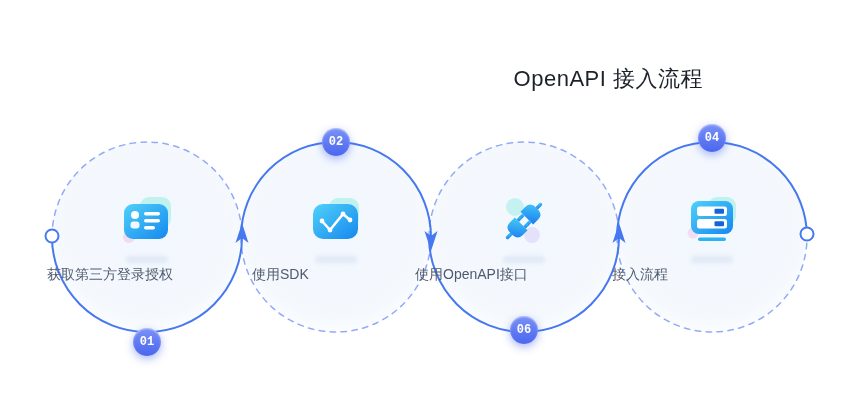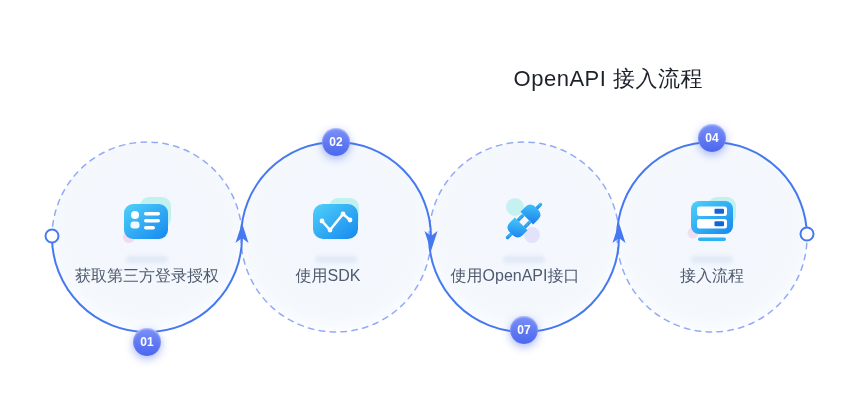--- a/index.html
+++ b/index.html
@@ -13,33 +13,33 @@
     position:absolute;left:0;top:48px;width:703px;text-align:right;
     font-size:22px;font-weight:500;color:#1d2129;letter-spacing:.5px;margin-top:16px;
   }
   .flow-svg{position:absolute;left:0;top:0;}
   .step-icon{position:absolute;width:52px;height:52px;top:195px;}
   .icon-shadow{
     position:absolute;top:256px;width:42px;height:7px;border-radius:4px;
     background:#dde6f5;filter:blur(2px);opacity:.85;
   }
   .step-label{
-    position:absolute;top:266px;width:200px;text-align:center;
-    font-size:16px;color:#4e5a6e;
+    position:absolute;top:266px;width:200px;text-align:left;
+    font-size:14px;color:#4e5a6e;
   }
   .step-badge{
     position:absolute;width:28px;height:28px;border-radius:50%;
     background:linear-gradient(180deg,#7b90f7 0%,#4a66ee 100%);
     box-shadow:0 3px 9px rgba(74,102,238,.45), inset 0 1px 2px rgba(255,255,255,.55);
     color:#ffffff;font-size:12px;font-weight:bold;
-    display:flex;align-items:center;justify-content:center;
+    display:flex;align-items:center;justify-content:center;font-family:Liberation Mono, monospace;
   }
   
   .s0 .step-icon{left:121px}.s0 .icon-shadow{left:126px}.s0 .step-label{left:47px}.s0 .step-badge{left:133px;top:328px}
-  .s1 .step-icon{left:310px}.s1 .icon-shadow{left:315px}.s1 .step-label{left:228px}.s1 .step-badge{left:322px;top:128px}
+  .s1 .step-icon{left:310px}.s1 .icon-shadow{left:315px}.s1 .step-label{left:252px}.s1 .step-badge{left:322px;top:128px}
   .s2 .step-icon{left:498px}.s2 .icon-shadow{left:503px}.s2 .step-label{left:415px}.s2 .step-badge{left:510px;top:316px}
   .s3 .step-icon{left:686px}.s3 .icon-shadow{left:691px}.s3 .step-label{left:612px}.s3 .step-badge{left:698px;top:124px}
 </style>
 </head>
 <body>
 
 <div class="stage">
 
   <div class="page-title">OpenAPI 接入流程</div>
 
@@ -142,21 +142,21 @@
         <rect x="3.1" y="-4" width="3.4" height="4.5" fill="url(#ig3)"></rect>
 
         <rect x="-1.7" y="17" width="3.4" height="8" rx="1.7" fill="url(#ig3)"></rect>
         <path d="M -9,4 L 9,4 L 9,11 Q 9,17.5 2.5,18 L -2.5,18 Q -9,17.5 -9,11 Z" fill="url(#ig3)"></path>
         <rect x="-6.5" y="-0.5" width="3.4" height="4.5" fill="url(#ig3)"></rect>
         <rect x="3.1" y="-0.5" width="3.4" height="4.5" fill="url(#ig3)"></rect>
       </g>
     </svg>
     <div class="icon-shadow"></div>
     <div class="step-label">使用OpenAPI接口</div>
-    <div class="step-badge">07</div>
+    <div class="step-badge">06</div>
   </div>
 
   <div class="step s3">
     <svg class="step-icon" viewBox="0 0 52 52">
       <defs>
         <linearGradient id="ig4" x1="0%" y1="0%" x2="100%" y2="100%">
           <stop offset="0%" stop-color="#4fd1f9"></stop>
             <stop offset="100%" stop-color="#1688ef"></stop>
         </linearGradient>
       </defs>

